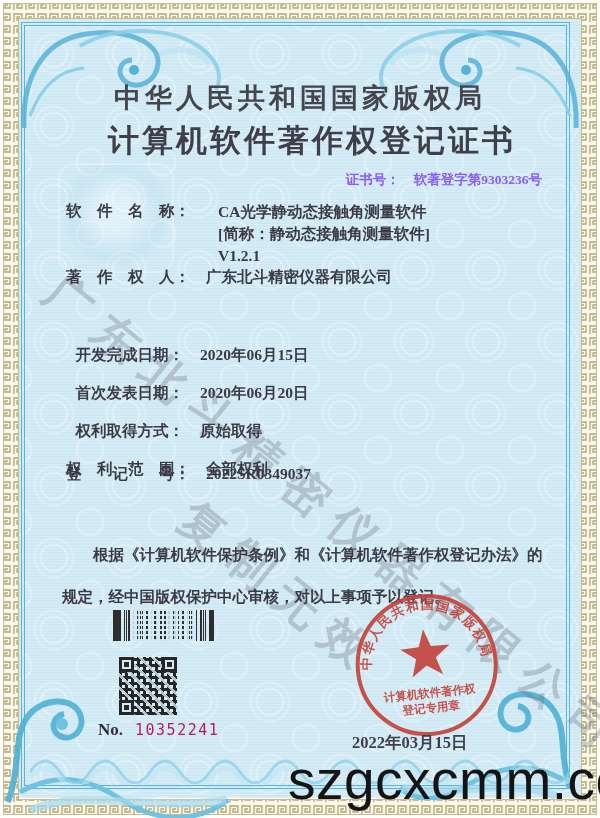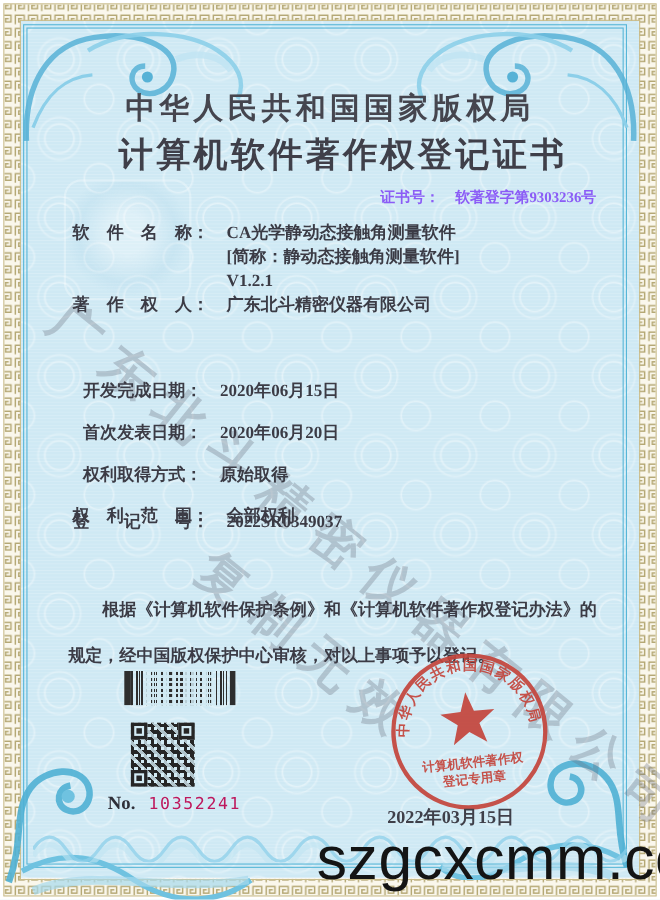--- a/index.html
+++ b/index.html
@@ -47,21 +47,21 @@
   .txt{position:absolute;z-index:10;color:#8b5cf6;}
   .authority{left:0;right:0;top:80px;text-align:center;font-size:27px;letter-spacing:4px;font-weight:600;color:#45454e;}
   .cert-title{left:0;right:0;top:120px;text-align:center;font-size:31px;letter-spacing:3px;font-weight:700;color:#3f3f49;padding-left:24px;}
   .certno{right:58px;top:171px;font-size:13.5px;font-weight:700;}
   .certno .gap{display:inline-block;width:14px;}
 
   .row{position:absolute;left:66px;font-size:15.5px;font-weight:600;white-space:nowrap;z-index:10;color:#3b3b45;}
   .row .lbl{display:inline-block;min-width:118px;text-align:right;}
   .row .val{margin-left:16px;}
   .swname{top:201px;}
-  .swname .vals{display:inline-block;vertical-align:top;margin-left:16px;line-height:22px;}
+  .swname .vals{display:inline-block;vertical-align:top;margin-left:28px;line-height:22px;}
   .holder{top:267px;}
   .devdate{top:345px;}
   .pubdate{top:383px;}
   .acq{top:421px;}
   .scope{top:459px;}
   .regno{top:464px;}
 
   .statement{left:62px;top:518px;width:484px;font-size:15.5px;font-weight:600;line-height:42px;
              text-indent:2em;z-index:10;position:absolute;color:#3b3b45;}
 

